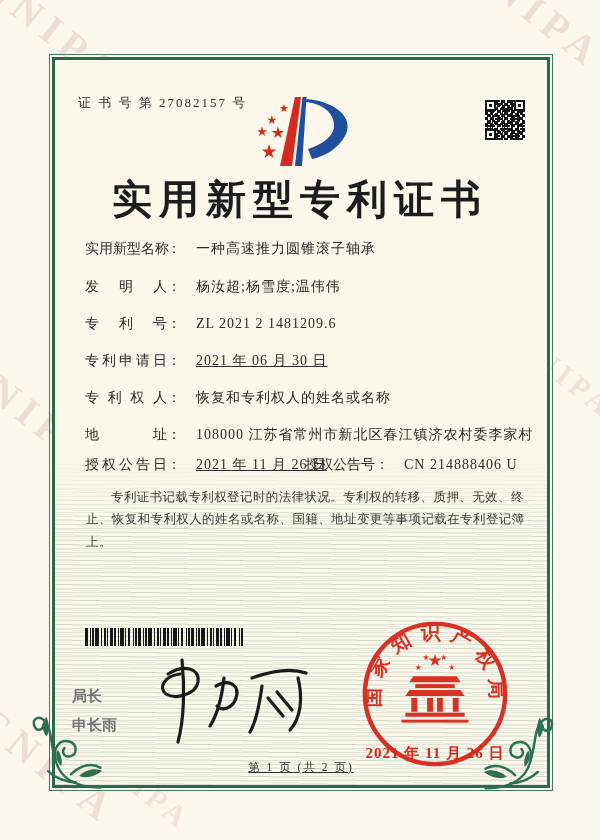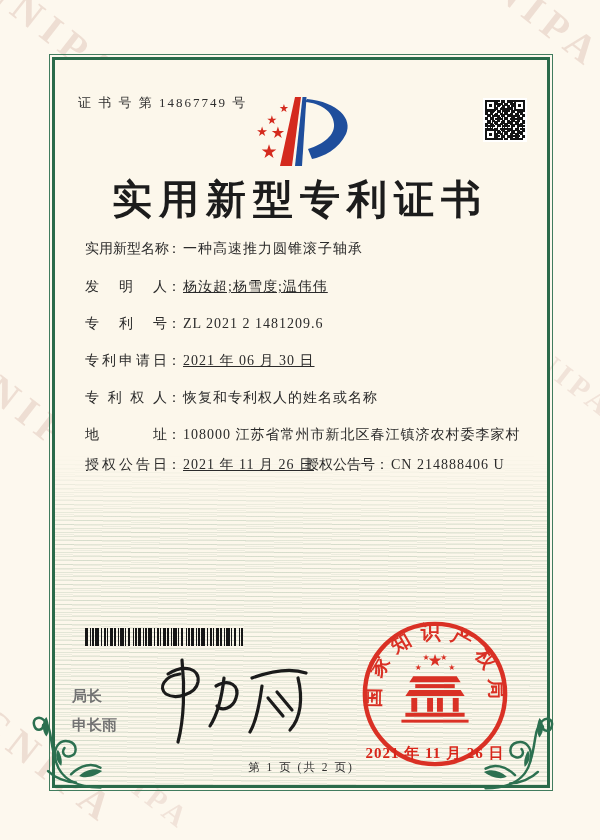--- a/index.html
+++ b/index.html
@@ -33,34 +33,34 @@
       background-size:5px 5px,7px 7px;background-position:0 0,2px 3px;}
   .finder{position:absolute;width:7px;height:7px;border:2px solid #141414;background:#fff;}
   .finder::after{content:"";position:absolute;left:2px;top:2px;width:3px;height:3px;background:#141414;}
   .f-tl{left:0;top:0;} .f-tr{right:0;top:0;} .f-bl{left:0;bottom:0;}
   .title{position:absolute;left:0;right:0;top:172px;text-align:center;font-size:40px;font-weight:700;
          letter-spacing:7px;color:#1c1c1c;}
   .rows{position:absolute;left:85px;top:0;width:460px;}
   .row{position:absolute;left:0;font-size:14px;color:#2b2b2b;white-space:nowrap;}
   .row .lab{display:inline-block;width:82px;text-align:justify;text-align-last:justify;vertical-align:top;}
   .row .colon{display:inline-block;margin:0 2px 0 0;}
-  .row .val{letter-spacing:1px;}
-  .r0{top:240px;} .r1{top:278px;text-decoration:underline;} .r2{top:315px;} .r3{top:352px;text-decoration:underline;} .r4{top:389px;} .r5{top:426px;} .r6{top:456px;text-decoration:underline;}
+  .row .val{letter-spacing:1px;margin-left:13px;}
+  .r0{top:240px;} .r1{top:278px;} .r2{top:315px;} .r3{top:352px;text-decoration:underline;} .r4{top:389px;} .r5{top:426px;} .r6{top:456px;text-decoration:underline;}
   .pair2{position:absolute;left:220px;top:0;}
   .paras{position:absolute;left:86px;top:486px;width:446px;font-size:12.5px;line-height:1.78;
          color:#3a3a3a;letter-spacing:0.4px;}
   .paras p{margin:0;text-indent:2em;}
   .barcode{position:absolute;left:85px;top:628px;}
   .officer{position:absolute;left:72px;top:682px;font:700 15px "Liberation Sans",sans-serif;color:#737373;line-height:1.9;}
   .signature{position:absolute;left:140px;top:650px;width:185px;height:105px;}
   .seal{position:absolute;left:356px;top:615px;width:158px;height:158px;mix-blend-mode:multiply;opacity:0.95;}
   .seal-date{position:absolute;left:352px;top:744px;width:166px;text-align:center;
              font-size:15px;font-weight:700;color:#d8261a;letter-spacing:1px;white-space:nowrap;}
   .page-info{position:absolute;left:52px;top:760px;width:498px;text-align:center;font-size:11.5px;
-             letter-spacing:2px;color:#333;z-index:4;}
+             letter-spacing:2px;color:#333;z-index:4;text-decoration:underline;}
   .cont-note{position:absolute;left:0;right:0;top:800px;text-align:center;font-size:12.5px;
              letter-spacing:2px;color:#14532d;z-index:4;margin-top:43px;}
   .ornament{position:absolute;z-index:3;}
   .orn-bl{left:30px;top:698px;width:82px;height:96px;}
   .orn-br{left:472px;top:700px;width:86px;height:94px;transform:scaleX(-1);}
 </style>
 </head>
 <body>
 
 <div class="page">
@@ -99,21 +99,21 @@
     </g>
     <g fill="#2c7050">
       <path d="M60,94 C68,86 80,84 88,88 C80,94 68,98 60,94 Z"></path>
       <path d="M20,46 C14,38 14,28 20,22 C24,30 24,40 20,46 Z"></path>
       <path d="M38,82 C32,76 30,68 34,62 C38,68 40,76 38,82 Z"></path>
     </g>
   </svg>
 
   <div class="content">
 
-    <div class="cert-no">证 书 号 第 14867749 号</div>
+    <div class="cert-no">证 书 号 第 27082157 号</div>
 
     <svg class="logo" viewBox="0 0 130 76">
       <g font-family="DejaVu Sans, sans-serif" fill="#d42a1e" text-anchor="middle">
         <text x="34" y="18" font-size="11">★</text>
         <text x="22" y="30" font-size="12">★</text>
         <text x="12" y="42" font-size="13">★</text>
         <text x="28" y="44" font-size="16">★</text>
         <text x="19" y="64" font-size="19">★</text>
       </g>
       <polygon points="45,3 51,3 42,72 30,72" fill="#d42a1e"></polygon>
@@ -150,20 +150,21 @@
       <div class="row r5">
         <span class="lab">地址</span><span class="colon">：</span><span class="val">108000 江苏省常州市新北区春江镇济农村委李家村</span>
       </div>
       <div class="row r6">
         <span class="lab">授权公告日</span><span class="colon">：</span><span class="val">2021 年 11 月 26 日</span>
         <span class="pair2"><span class="lab" style="width:70px">授权公告号</span><span class="colon">：</span><span class="val">CN 214888406 U</span></span>
       </div>
     </div>
 
     <div class="paras">
+      <p>专利证书记载专利权登记时的法律状况。专利权的转移、质押、无效、终止、恢复和专利权人的姓名或名称、国籍、地址变更等事项记载在专利登记簿上。</p>
     </div>
 
     <svg class="barcode" width="158" height="18">
       <path d="M0 9 H158" stroke="#161616" stroke-width="18" stroke-dasharray="3 2 1 1 2 1 4 2 1 2 2 1 1 2 3 1 2 2 1 1 4 1 1 2 2 3 1 1 2 1"></path>
     </svg>
 
     <div class="officer">
       <div>局长</div>
       <div>申长雨</div>
     </div>

